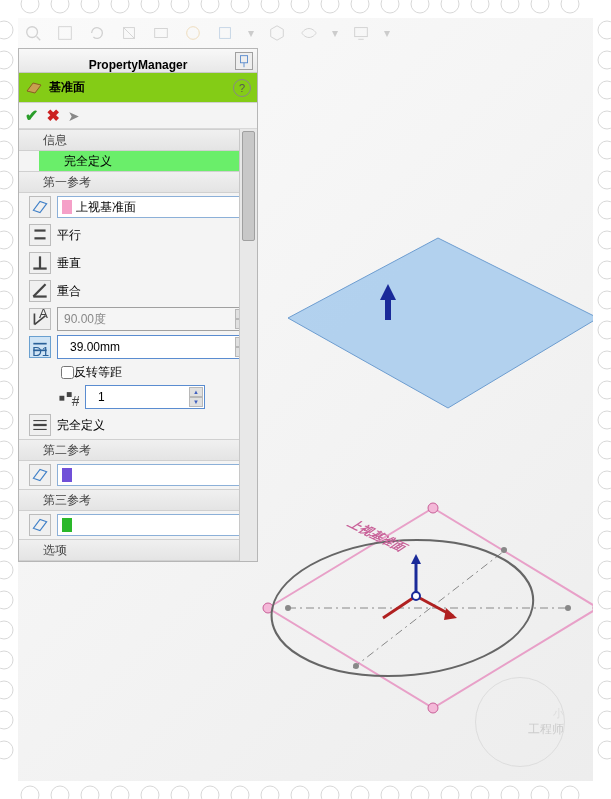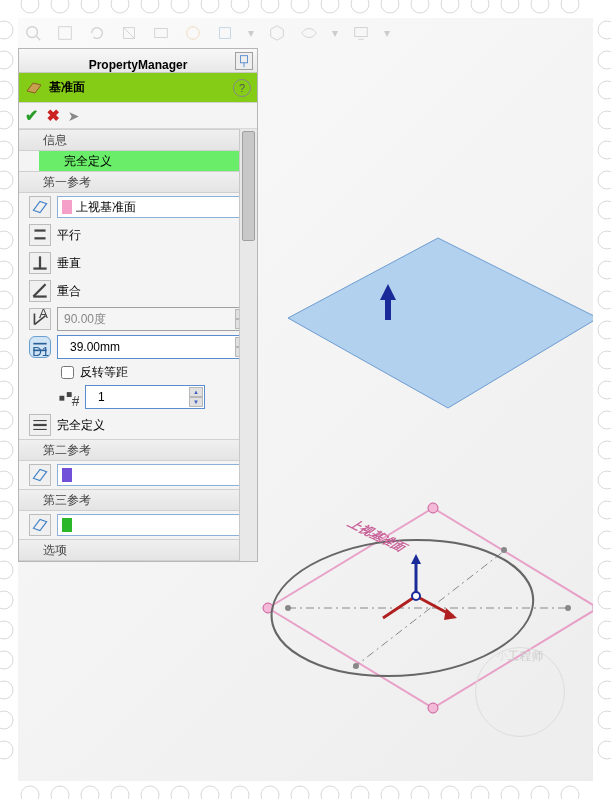--- a/index.html
+++ b/index.html
@@ -19,35 +19,35 @@
 .action-row .cancel { color: #cc2222; font-size: 16px; font-weight: bold; }
 .action-row .pinout { color: #888; font-size: 14px; }
 .section-hdr { height: 22px; background: linear-gradient(#f0f0f0,#e4e4e4); border-top: 1px solid #d0d0d0; border-bottom: 1px solid #d0d0d0; display: flex; align-items: center; padding: 0 24px; color: #444; position: relative; }
 .section-hdr .chev { position: absolute; right: 8px; font-size: 10px; color: #666; }
 .status-bar { height: 20px; background: #6aee6a; display: flex; align-items: center; padding: 0 25px; margin-left: 20px; }
 .scroll-column { position: absolute; right: 0; top: 0; bottom: 0; width: 18px; background: #e8e8e8; border-left: 1px solid #c8c8c8; }
 .scroll-thumb { position: absolute; left: 2px; right: 2px; top: 2px; height: 110px; background: #c8c8c8; border: 1px solid #a0a0a0; border-radius: 2px; }
 .panel-body { position: relative; padding-right: 0; }
 .opt-row { height: 28px; display: flex; align-items: center; padding: 0 6px 0 10px; gap: 6px; }
 .opt-row .btn-icon { width: 22px; height: 22px; background: #f0f0f0; border: 1px solid #bcbcbc; display: flex; align-items: center; justify-content: center; }
-.opt-row .btn-icon.active { background: #d0e4f5; border-color: #6aa0d0; border-radius: 6px; }
+.opt-row .btn-icon.active { background: #d0e4f5; border-color: #6aa0d0; }
 .ref-field { flex: 1; height: 22px; border: 1px solid #8cb0d8; background: #fff; display: flex; align-items: center; padding: 0 4px; }
 .ref-field .swatch { width: 10px; height: 14px; margin-right: 4px; }
 .ref-field.empty { background: #fff; }
 .ref-field .swatch.pink { background: #f5a0c8; }
 .ref-field .swatch.purple { background: #7050d8; }
 .ref-field .swatch.green { background: #2ab82a; }
 .num-input { flex: 1; height: 24px; border: 1px solid #a0a0a0; background: #f5f5f5; display: flex; align-items: center; padding: 0 6px; color: #888; position: relative; }
 .num-input.active { background: #fff; color: #000; border-color: #5a8cd0; padding-left: 12px; }
 .num-input .spinners { position: absolute; right: 1px; top: 1px; bottom: 1px; width: 14px; display: flex; flex-direction: column; }
 .num-input .spinners div { flex: 1; background: #e0e0e0; border: 1px solid #b8b8b8; font-size: 6px; display: flex; align-items: center; justify-content: center; color: #4060c0; }
-.check-row { height: 22px; display: flex; align-items: center; padding-left: 42px; gap: 6px; }
+.check-row { height: 22px; display: flex; align-items: center; padding-left: 42px; }
 .check-row input { width: 13px; height: 13px; }
 .plane3d { position: absolute; pointer-events: none; }
-.watermark { position: absolute; right: 28px; bottom: 44px; width: 90px; height: 90px; border: 1px solid #ddd; border-radius: 50%; display: flex; flex-direction: row; align-items: flex-start; justify-content: center; color: #ccc; font-size: 18px; }
+.watermark { position: absolute; right: 28px; bottom: 14px; width: 90px; height: 90px; border: 1px solid #ddd; border-radius: 50%; display: flex; flex-direction: column; align-items: flex-end; justify-content: center; color: #ccc; font-size: 18px; }
 </style>
 </head>
 <body>
 
 <div class="main-area">
   <div class="toolbar">
     <svg class="ticon" viewBox="0 0 20 20">
         <circle cx="9" cy="9" r="6" fill="none" stroke="#888" stroke-width="1.5"></circle>
         <line x1="14" y1="14" x2="18" y2="18" stroke="#888" stroke-width="1.5"></line>
       </svg>

